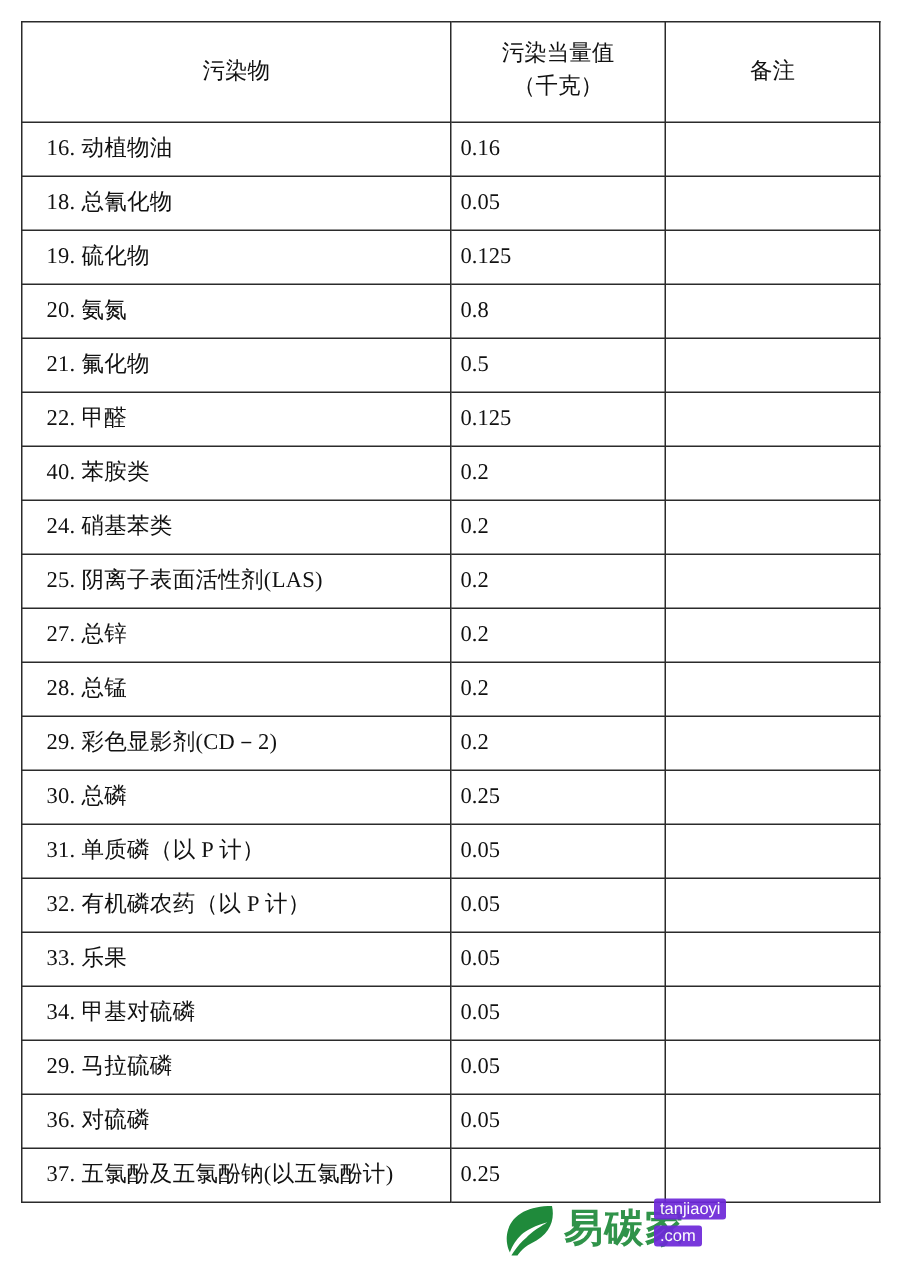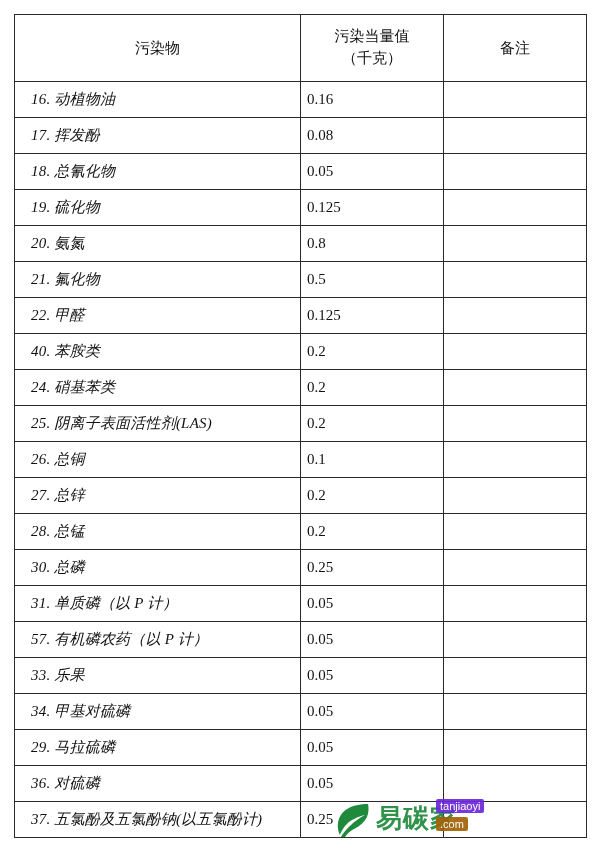--- a/index.html
+++ b/index.html
@@ -53,21 +53,20 @@
   }
   tbody td {
     height: 33px;
     padding: 1px 6px;
     vertical-align: middle;
   }
   td.name-cell {
     text-align: left;
     padding-left: 16px;
     letter-spacing: 0.2px;
-    font-style: italic;
   }
   td.value-cell {
     text-align: left;
     font-family: "Liberation Serif", "DejaVu Serif", serif;
     font-size: 14.5px;
   }
   td.remark-cell {
     text-align: center;
   }
   .watermark {
@@ -106,21 +105,21 @@
     font-family: "Liberation Sans", sans-serif;
     font-size: 11px;
     padding: 1px 4px;
     border-radius: 2px;
     opacity: 0.92;
   }
   .wm-sub2 {
     position: absolute;
     left: 104px;
     top: 20px;
-    background: #a16207;
+    background: #6d28d9;
     color: #ffffff;
     font-family: "Liberation Sans", sans-serif;
     font-size: 11px;
     padding: 1px 4px;
     border-radius: 2px;
     opacity: 0.92;
   }
 </style>
 </head>
 <body>
@@ -143,25 +142,20 @@
         <th>备注</th>
       </tr>
     </thead>
     <tbody>
         <tr>
           <td class="name-cell">16. 动植物油</td>
           <td class="value-cell">0.16</td>
           <td class="remark-cell"></td>
         </tr>
         <tr>
-          <td class="name-cell">17. 挥发酚</td>
-          <td class="value-cell">0.08</td>
-          <td class="remark-cell"></td>
-        </tr>
-        <tr>
           <td class="name-cell">18. 总氰化物</td>
           <td class="value-cell">0.05</td>
           <td class="remark-cell"></td>
         </tr>
         <tr>
           <td class="name-cell">19. 硫化物</td>
           <td class="value-cell">0.125</td>
           <td class="remark-cell"></td>
         </tr>
         <tr>
@@ -188,46 +182,46 @@
           <td class="name-cell">24. 硝基苯类</td>
           <td class="value-cell">0.2</td>
           <td class="remark-cell"></td>
         </tr>
         <tr>
           <td class="name-cell">25. 阴离子表面活性剂(LAS)</td>
           <td class="value-cell">0.2</td>
           <td class="remark-cell"></td>
         </tr>
         <tr>
-          <td class="name-cell">26. 总铜</td>
-          <td class="value-cell">0.1</td>
-          <td class="remark-cell"></td>
-        </tr>
-        <tr>
           <td class="name-cell">27. 总锌</td>
           <td class="value-cell">0.2</td>
           <td class="remark-cell"></td>
         </tr>
         <tr>
           <td class="name-cell">28. 总锰</td>
+          <td class="value-cell">0.2</td>
+          <td class="remark-cell"></td>
+        </tr>
+        <tr>
+          <td class="name-cell">29. 彩色显影剂(CD－2)</td>
           <td class="value-cell">0.2</td>
           <td class="remark-cell"></td>
         </tr>
         <tr>
           <td class="name-cell">30. 总磷</td>
           <td class="value-cell">0.25</td>
           <td class="remark-cell"></td>
         </tr>
         <tr>
           <td class="name-cell">31. 单质磷（以 P 计）</td>
           <td class="value-cell">0.05</td>
           <td class="remark-cell"></td>
         </tr>
         <tr>
-          <td class="name-cell">57. 有机磷农药（以 P 计）</td>
+          <td class="name-cell">32. 有机磷农药（以 P 计）</td>
           <td class="value-cell">0.05</td>
           <td class="remark-cell"></td>
         </tr>
         <tr>
           <td class="name-cell">33. 乐果</td>
           <td class="value-cell">0.05</td>
           <td class="remark-cell"></td>
         </tr>
         <tr>
           <td class="name-cell">34. 甲基对硫磷</td>

